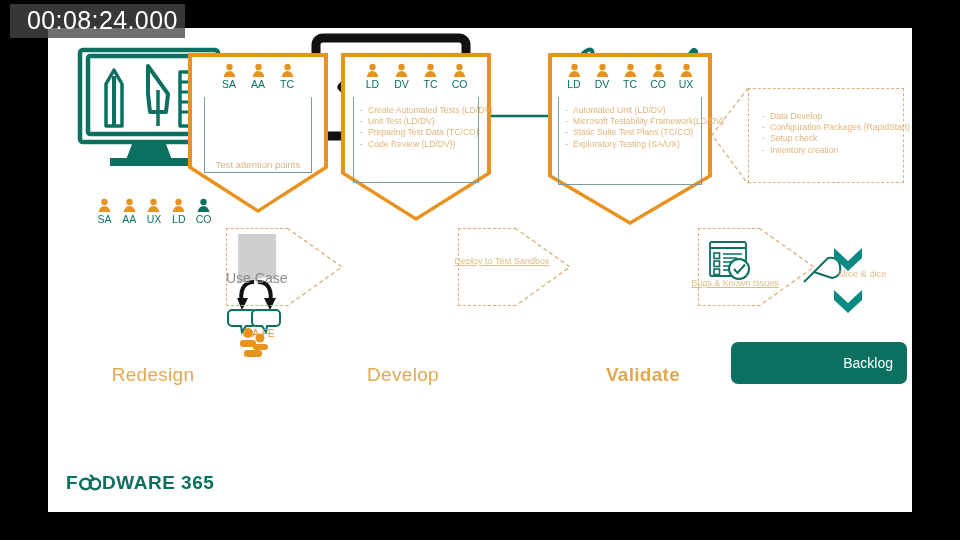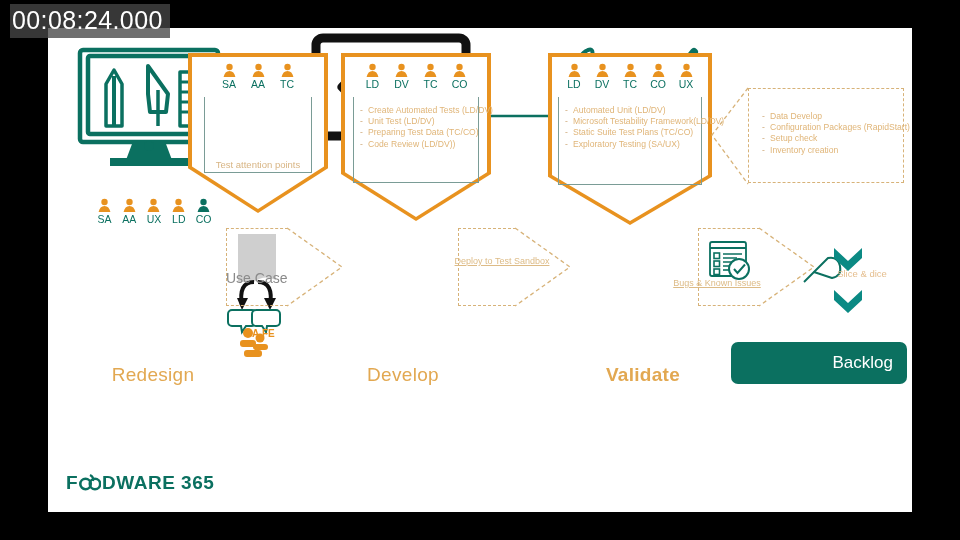--- a/index.html
+++ b/index.html
@@ -16,21 +16,21 @@
     background: #ffffff;
   }
 
   
   #timestamp {
     position: absolute; left: 10px; top: 4px;
     background: rgba(70,70,70,0.78);
     color: #ffffff;
     font-size: 25px; line-height: 30px;
     letter-spacing: 0.4px;
-    padding: 1px 7px 3px 2px;
+    padding: 1px 7px 3px 17px;
     white-space: nowrap;
     z-index: 50;
   }
 
   
   .banner { position: absolute; }
   .banner .shape {
     position: absolute; inset: 0;
     background: #e8921f;
     clip-path: polygon(0 0, 100% 0, 100% 72%, 50% 100%, 0 72%);
@@ -94,41 +94,41 @@
   }
 
   
   #backlog {
     position: absolute;
     background: #0b7060;
     border-radius: 7px;
     display: flex; align-items: center;
   }
   #backlog .blabel {
-    color: #ffffff; font-size: 17px; margin-left: auto; margin-right: 14px;
+    color: #ffffff; font-size: 14px; margin-left: auto; margin-right: 14px;
   }
 
   
   #logo {
     position: absolute;
     color: #0b7060;
     font-weight: bold;
     font-size: 19px;
     letter-spacing: 0.5px;
     display: flex; align-items: center;
   }
   #logo .l2 { margin: 0 1px; }
 
   .small-label {
     position: absolute; 
     font-size: 14px; line-height: 10px; color: #8a8a8a;
   }
   .safe-label {
     position: absolute; text-align: center;
-    font-size: 10px; color: #e8921f; font-weight: 700;
+    font-size: 10px; color: #e8921f; font-weight: 400;
   }
   .slice-label {
     position: absolute; text-align: center;
     font-size: 9.5px; line-height: 11px; color: #e5be8e;
   }
 </style>
 </head>
 <body>
 
 <div id="stage">
@@ -475,21 +475,21 @@
       <path d="M1,2 L56,41 L1,80" fill="none" stroke="#d7b278" stroke-width="1.3" stroke-dasharray="4,3"></path>
     </svg>
     <div class="chev-label" style="left:404px; top:228px; width:100px;">Deploy to Test Sandbox</div>
 
     <div class="stage-caption" style="left:290px; top:336px; width:130px;">Develop</div>
 
     <div class="chev-dash" style="left:650px; top:200px; width:62px; height:78px; border-right:none;"></div>
     <svg width="70" height="82" style="position:absolute;left:710px;top:198px;">
       <path d="M1,2 L56,41 L1,80" fill="none" stroke="#d7b278" stroke-width="1.3" stroke-dasharray="4,3"></path>
     </svg>
-    <div class="chev-label" style="left:624px; top:250px; width:90px;">Bugs &amp; Known Issues</div>
+    <div class="chev-label" style="left:642px; top:250px; width:90px;">Bugs &amp; Known Issues</div>
 
     <div class="stage-caption" style="left:530px; top:336px; width:130px;font-weight:bold;">Validate</div>
 
     <div class="slice-label" style="left:786px; top:240px; width:56px;">Slice &amp; dice</div>
 
     <div id="backlog" style="left:683px; top:314px; width:176px; height:42px;">
       <span class="blabel">Backlog</span>
     </div>
 
     <div id="logo" style="left:18px; top:444px;">

